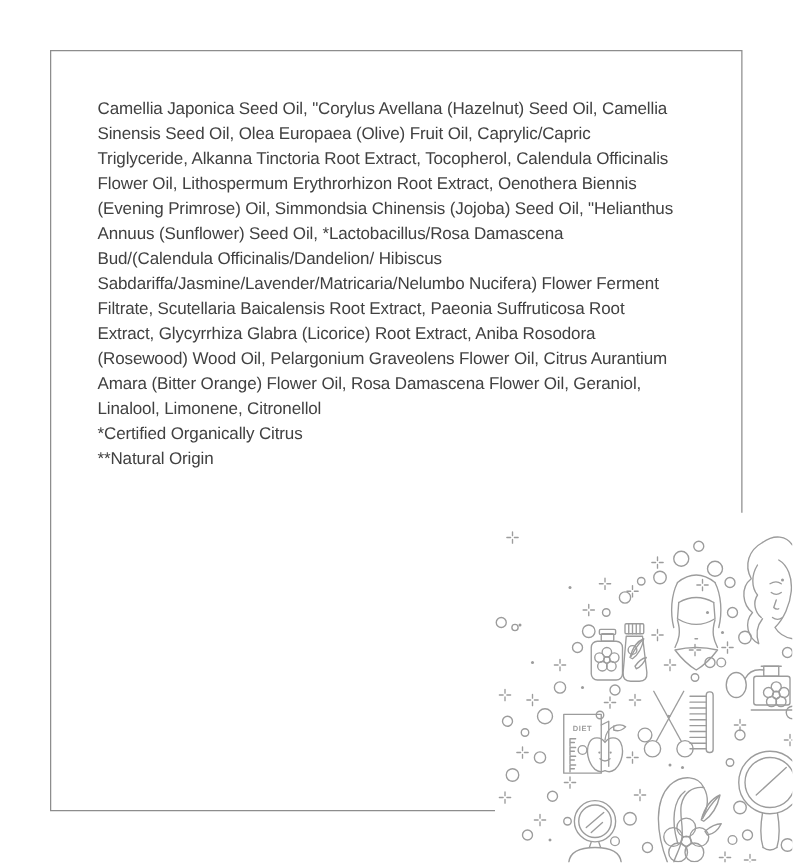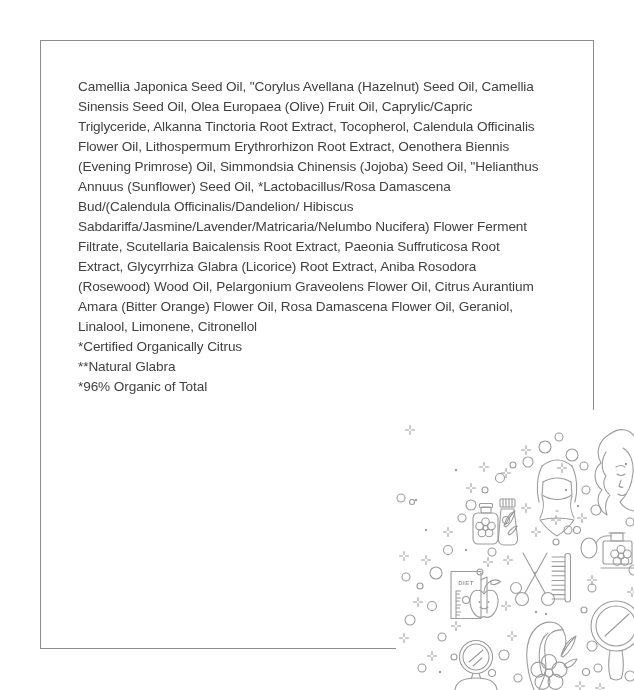--- a/index.html
+++ b/index.html
@@ -56,22 +56,21 @@
 (Evening Primrose) Oil, Simmondsia Chinensis (Jojoba) Seed Oil, "Helianthus
 Annuus (Sunflower) Seed Oil, *Lactobacillus/Rosa Damascena
 Bud/(Calendula Officinalis/Dandelion/ Hibiscus
 Sabdariffa/Jasmine/Lavender/Matricaria/Nelumbo Nucifera) Flower Ferment
 Filtrate, Scutellaria Baicalensis Root Extract, Paeonia Suffruticosa Root
 Extract, Glycyrrhiza Glabra (Licorice) Root Extract, Aniba Rosodora
 (Rosewood) Wood Oil, Pelargonium Graveolens Flower Oil, Citrus Aurantium
 Amara (Bitter Orange) Flower Oil, Rosa Damascena Flower Oil, Geraniol,
 Linalool, Limonene, Citronellol</div>
   <div>*Certified Organically Citrus</div>
-  <div>**Natural Glabra</div>
-  <div>*96% Organic of Total</div>
+  <div>**Natural Origin</div>
 </div>
 
 <div class="illustration">
 <svg width="238" height="280" viewBox="0 0 238 280" xmlns="http://www.w3.org/2000/svg">
   <defs>
     <path id="spk" d="M0 -4.5 V-1.5 M0 1.5 V4.5 M-4.5 0 H-1.5 M1.5 0 H4.5"></path>
   </defs>
 
   <rect x="0" y="0" width="238" height="280" fill="#ffffff"></rect>
 

